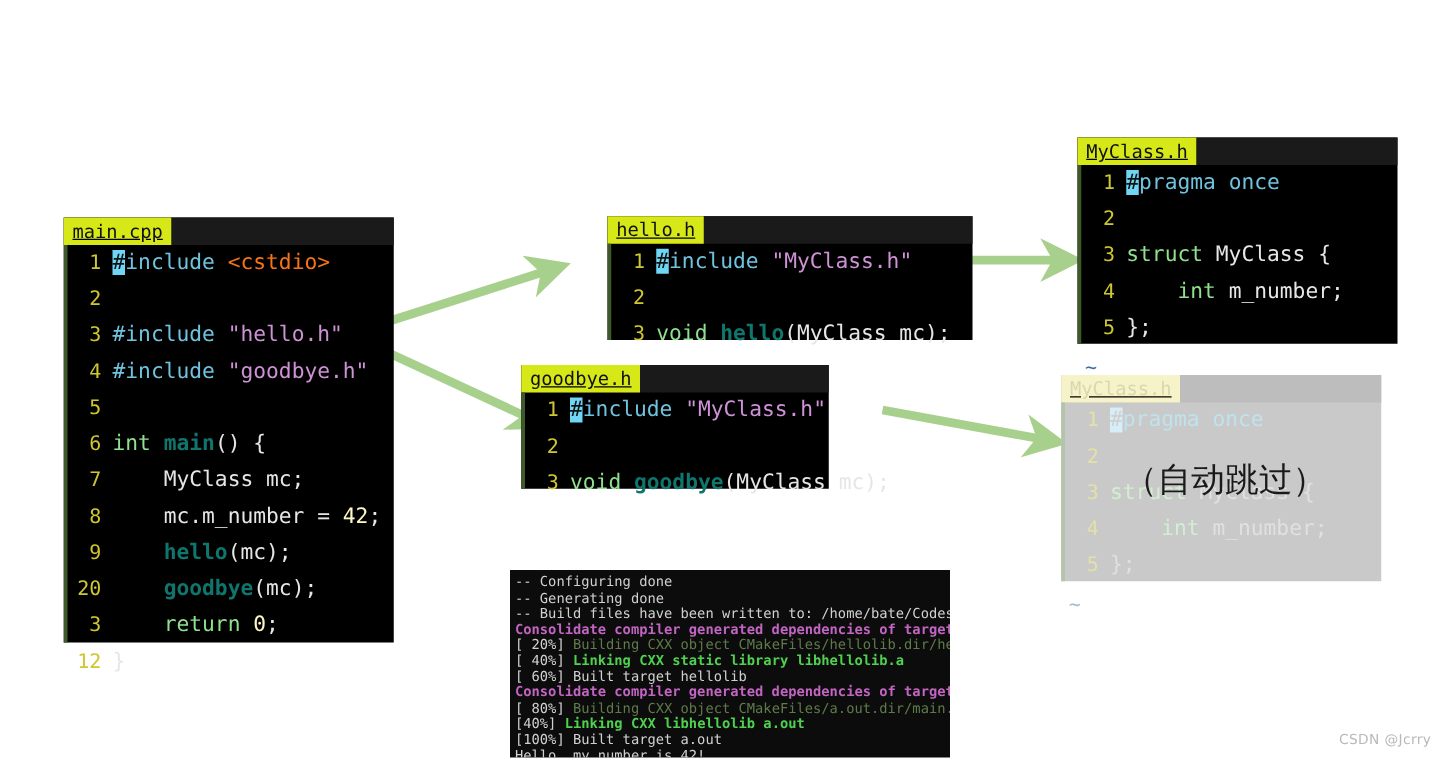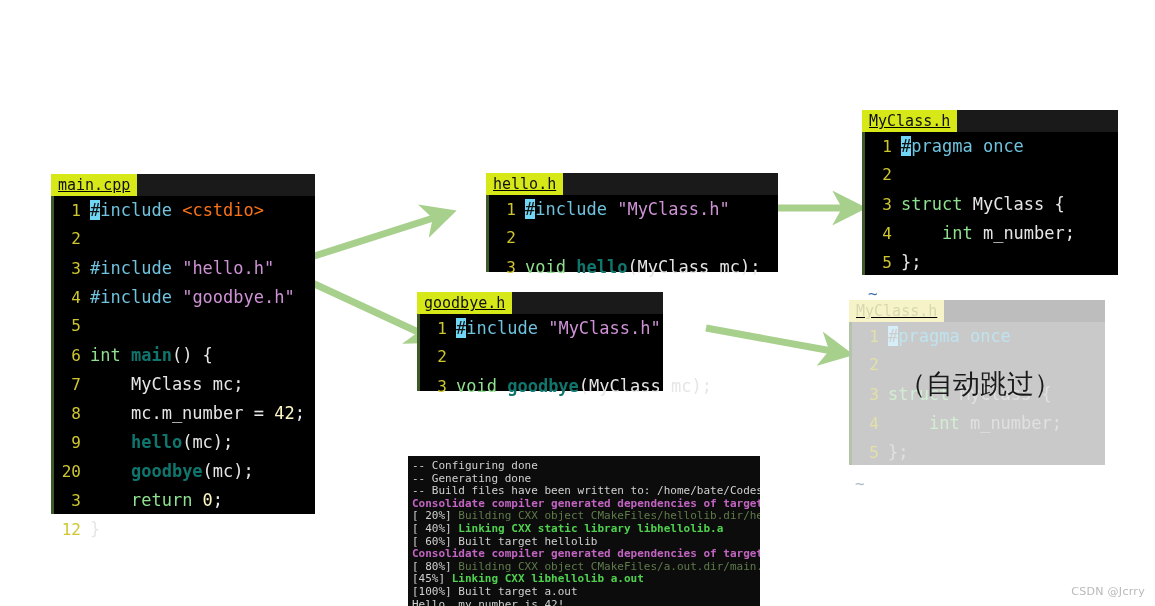--- a/index.html
+++ b/index.html
@@ -184,21 +184,21 @@
   <div class="terminal" style="left:408px;top:420px;width:352px;height:160px;">
       <div class="tline"><span class="t-plain">-- Configuring done</span></div>
       <div class="tline"><span class="t-plain">-- Generating done</span></div>
       <div class="tline"><span class="t-plain">-- Build files have been written to: /home/bate/Codes/course/01/09</span></div>
       <div class="tline"><span class="t-magenta">Consolidate compiler generated dependencies of target hellolib</span></div>
       <div class="tline"><span class="t-plain">[ 20%] </span><span class="t-dim">Building CXX object CMakeFiles/hellolib.dir/hello.cpp.o</span></div>
       <div class="tline"><span class="t-plain">[ 40%] </span><span class="t-green">Linking CXX static library libhellolib.a</span></div>
       <div class="tline"><span class="t-plain">[ 60%] Built target hellolib</span></div>
       <div class="tline"><span class="t-magenta">Consolidate compiler generated dependencies of target a.out</span></div>
       <div class="tline"><span class="t-plain">[ 80%] </span><span class="t-dim">Building CXX object CMakeFiles/a.out.dir/main.cpp.o</span></div>
-      <div class="tline"><span class="t-plain">[45%] </span><span class="t-green">Linking CXX libhellolib a.out</span></div>
+      <div class="tline"><span class="t-plain">[40%] </span><span class="t-green">Linking CXX libhellolib a.out</span></div>
       <div class="tline"><span class="t-plain">[100%] Built target a.out</span></div>
       <div class="tline"><span class="t-plain">Hello, my number is 42!</span></div>
       <div class="tline"><span class="t-plain">Good bye, number 42!</span></div>
     </div>
 
   <div class="watermark">CSDN @Jcrry</div>
 
 </div>
 
 </body></html>

